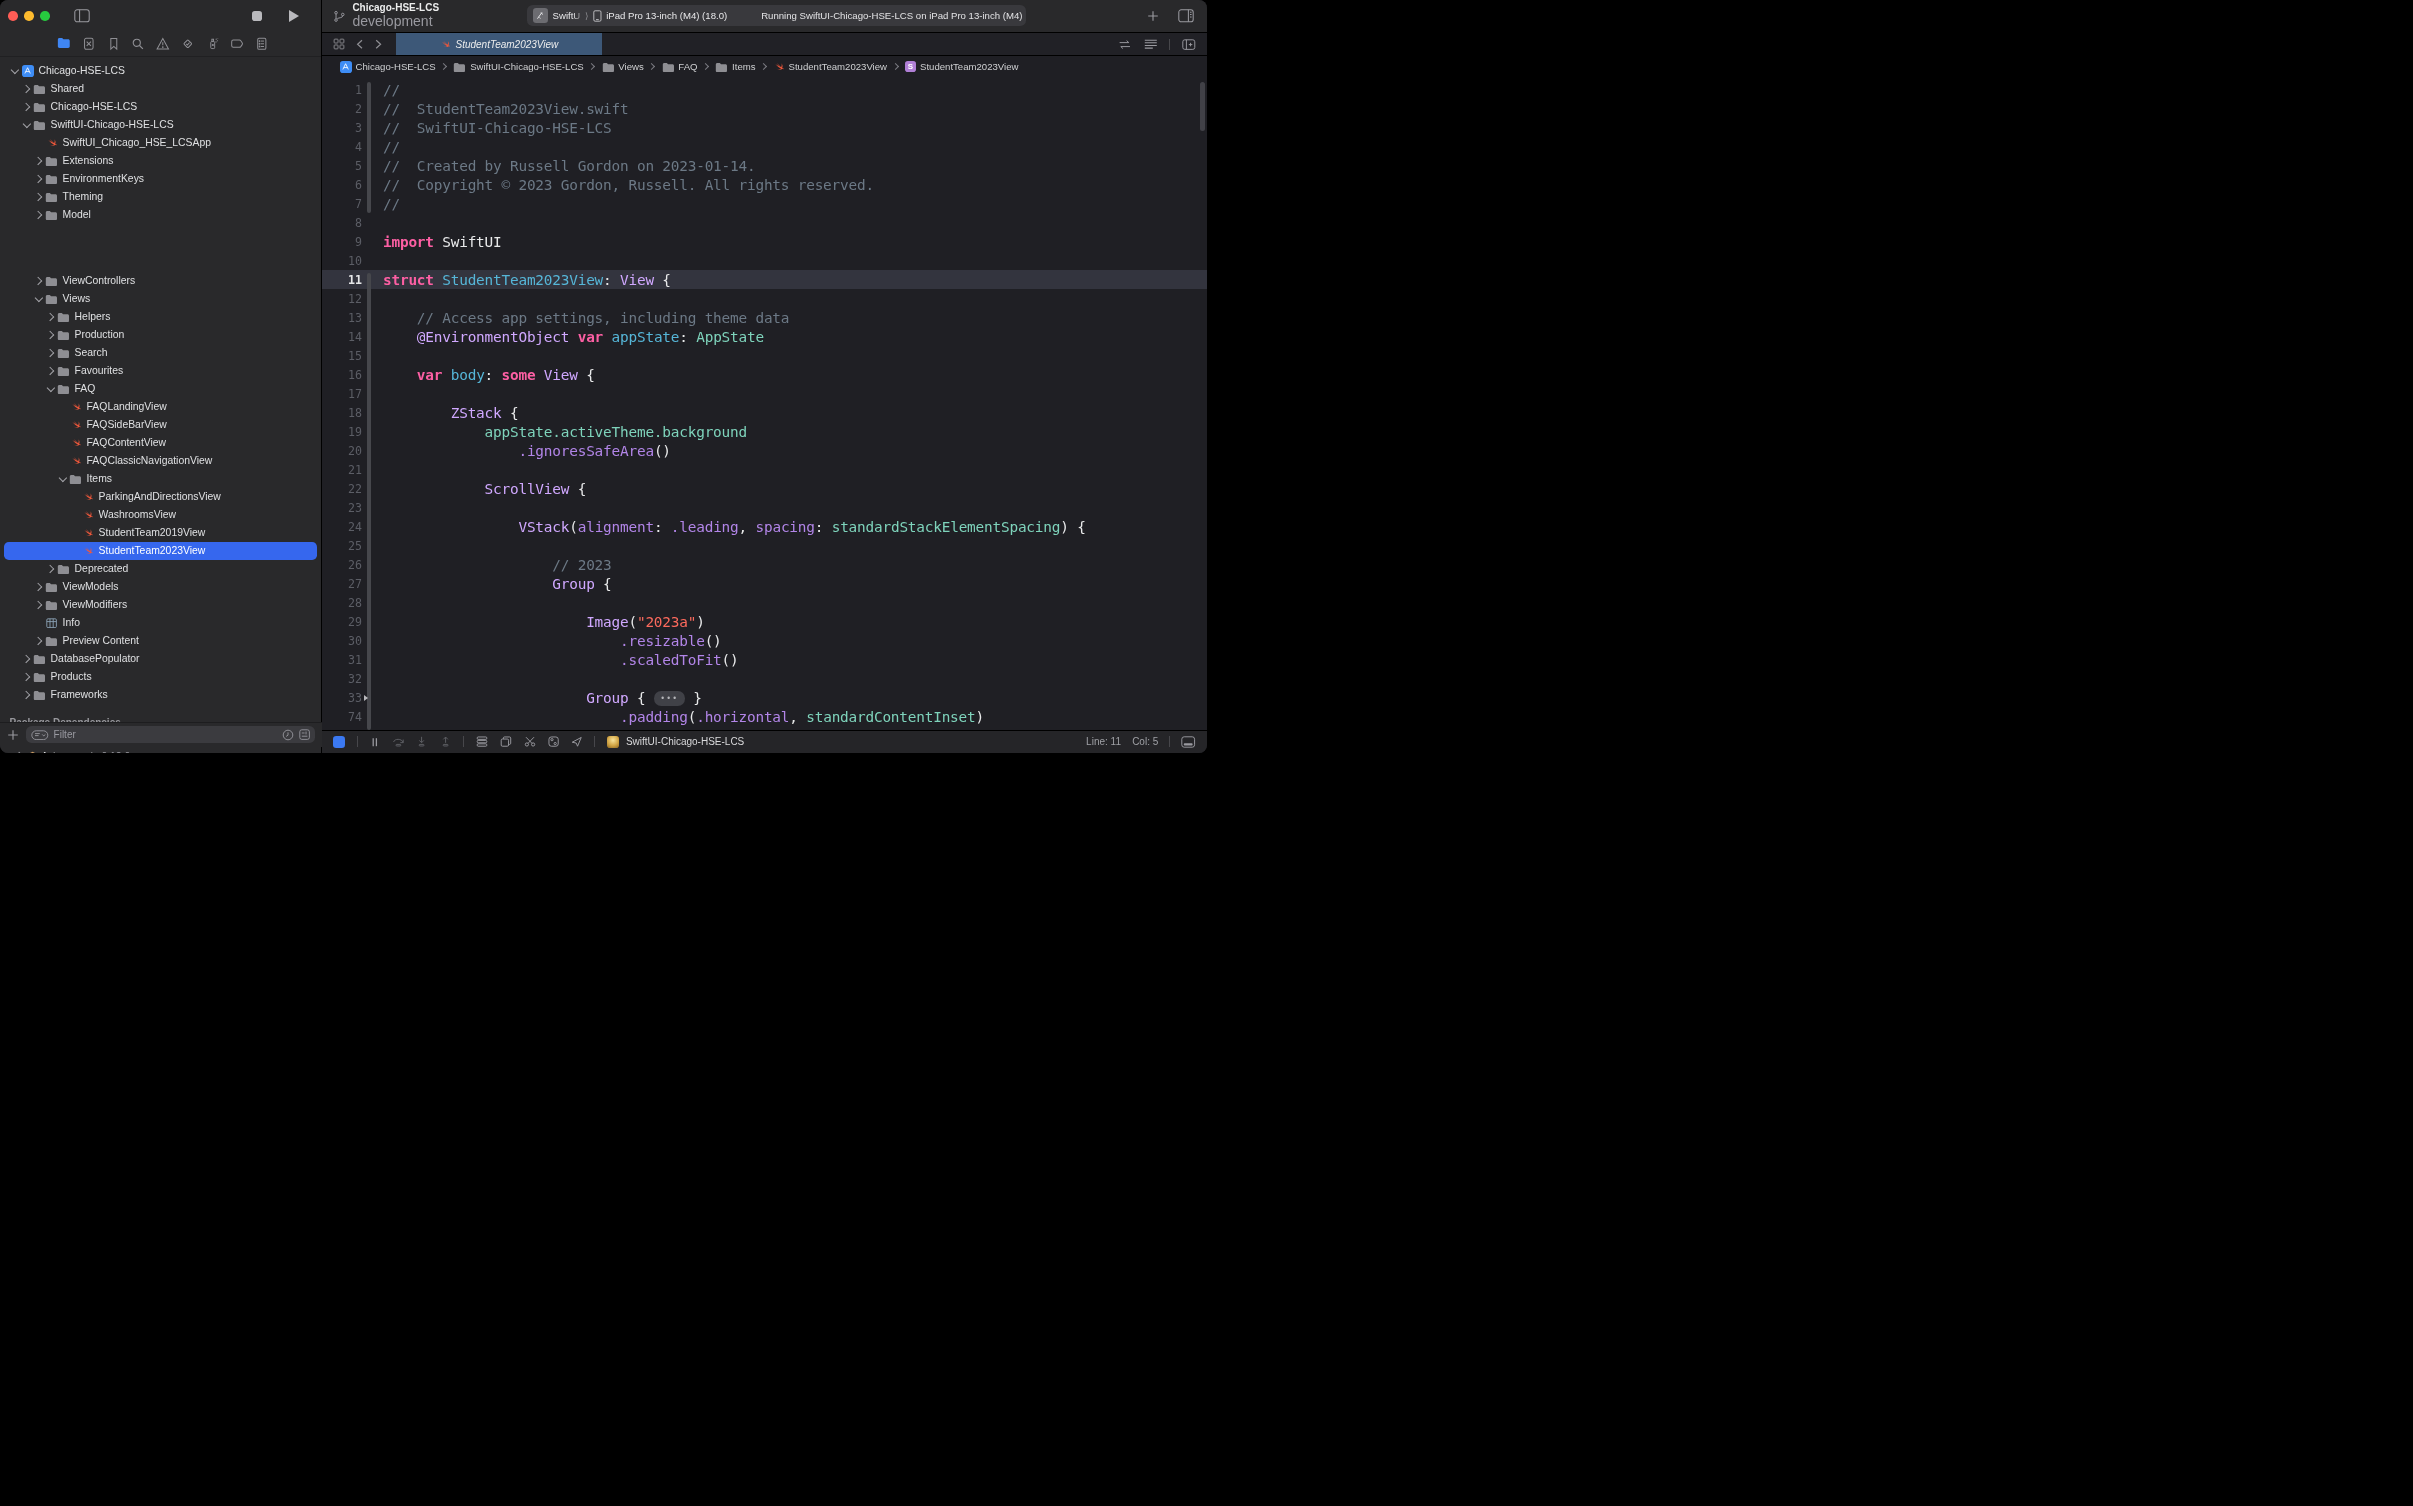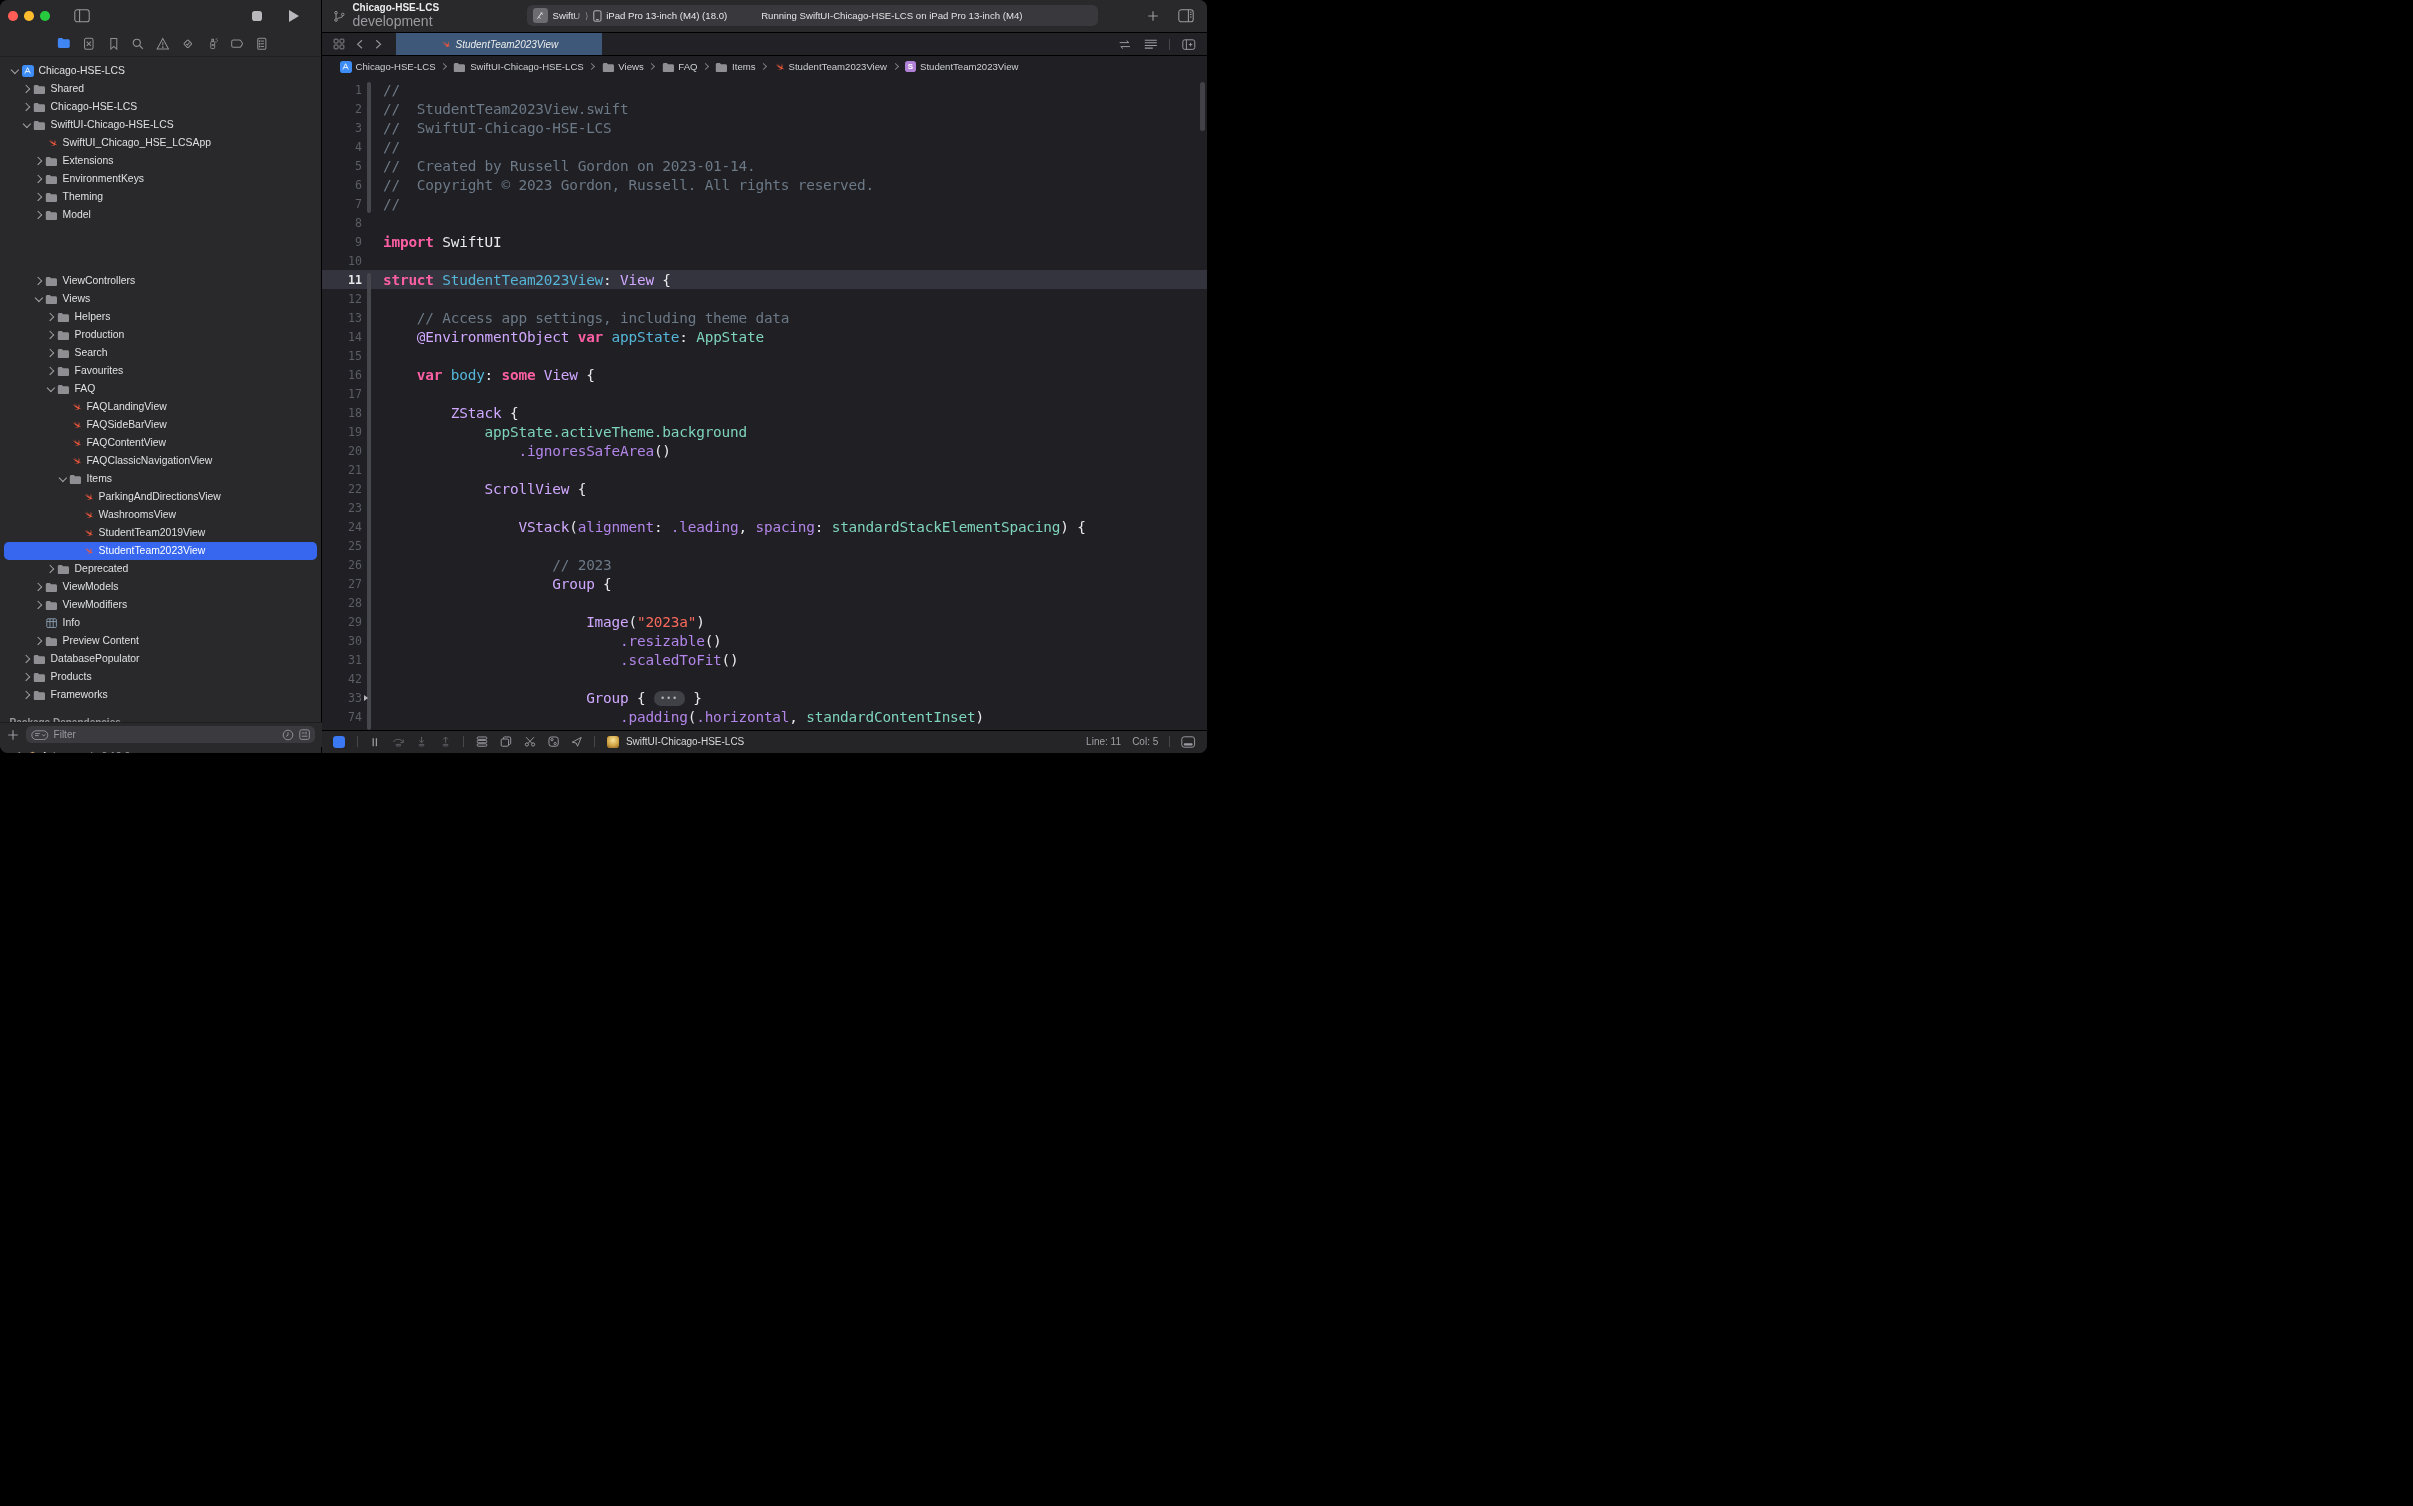--- a/index.html
+++ b/index.html
@@ -35,21 +35,21 @@
   .filterbar{position:absolute;bottom:6px;left:0;width:322px;height:25.5px;display:flex;align-items:center;padding:0 7.2px;box-sizing:border-box;border-top:0.8px solid #1d1d1f;background:#29292b;}
   .filterfield{flex:1;height:17px;background:#3b3b3f;border-radius:5.6px;display:flex;align-items:center;padding:0 4.8px;margin-left:7.2px;color:#9a9aa1;}
   .filterfield .ph{font-size:10px;margin-left:4.8px;flex:1}
   
   .main{position:absolute;left:322px;top:0;right:0;bottom:0;}
   .toolbar{height:32px;display:flex;align-items:center;border-bottom:0.8px solid #000;background:#29292b;position:relative;}
   .titles{margin-left:6.4px;line-height:1.1}
   .titles .t1{color:#eceded;font-size:10px;font-weight:700}
   .titles .t2{color:#9a9aa0;font-size:14px;margin-top:0.8px}
   .branch{margin-left:11.2px}
-  .runpill{position:absolute;left:205px;top:4.8px;width:571px;height:21.5px;background:#39393d;border-radius:5.6px;display:flex;align-items:center;padding:0 6.4px;box-sizing:border-box;}
+  .runpill{position:absolute;left:205px;top:4.8px;width:499px;height:21.5px;background:#39393d;border-radius:5.6px;display:flex;align-items:center;padding:0 6.4px;box-sizing:border-box;}
   .schemechip{width:14.4px;height:14.4px;border-radius:3.2px;background:#6c6c71;display:flex;align-items:center;justify-content:center;margin-right:4.8px;flex:none}
   .runpill .scheme{color:#e8e8ea;font-size:9.6px;-webkit-mask:linear-gradient(90deg,#000 62%,transparent);mask:linear-gradient(90deg,#000 62%,transparent);padding-right:4.8px;}
   .runpill .pc{color:#8e8e93;font-size:8.8px;margin:0 4.8px 0 0}
   .runpill .dev{color:#e8e8ea;font-size:9.6px;margin-left:4px;white-space:nowrap}
   .runpill .status{color:#e3e3e5;font-size:9.6px;margin-left:34px;white-space:nowrap}
   .toolbar-right{margin-left:auto;display:flex;align-items:center;gap:19px;padding-right:12.8px;}
   .tabbar{height:22.3px;display:flex;align-items:center;border-bottom:0.8px solid #000;background:#212126;}
   .tabbar .hist{display:flex;align-items:center;gap:11.2px;margin-left:11.2px;color:#8f8f94}
   .tab{height:22.3px;margin-left:14.4px;width:206px;background:#3d5878;display:flex;align-items:center;justify-content:center;gap:4.8px;}
   .tab .tlabel{font-style:italic;color:#eceded;font-size:10px;}
@@ -878,21 +878,21 @@
         </div>
         <div class="cl">
           <span class="ln">30</span>
           <span class="txt"><span class="plain">                            </span><span class="meth">.resizable</span><span class="plain">()</span></span>
         </div>
         <div class="cl">
           <span class="ln">31</span>
           <span class="txt"><span class="plain">                            </span><span class="meth">.scaledToFit</span><span class="plain">()</span></span>
         </div>
         <div class="cl">
-          <span class="ln">42</span>
+          <span class="ln">32</span>
           <span class="txt"></span>
         </div>
         <div class="cl">
           <span class="ln">33</span>
           <span class="txt"><span class="plain">                        </span><span class="type">Group</span><span class="plain"> { </span><span class="pill">•••</span><span class="plain"> }</span></span>
           <span class="fold-arrow"></span>
         </div>
         <div class="cl">
           <span class="ln">74</span>
           <span class="txt"><span class="plain">                            </span><span class="meth">.padding</span><span class="plain">(</span><span class="meth">.horizontal</span><span class="plain">, </span><span class="proj">standardContentInset</span><span class="plain">)</span></span>

